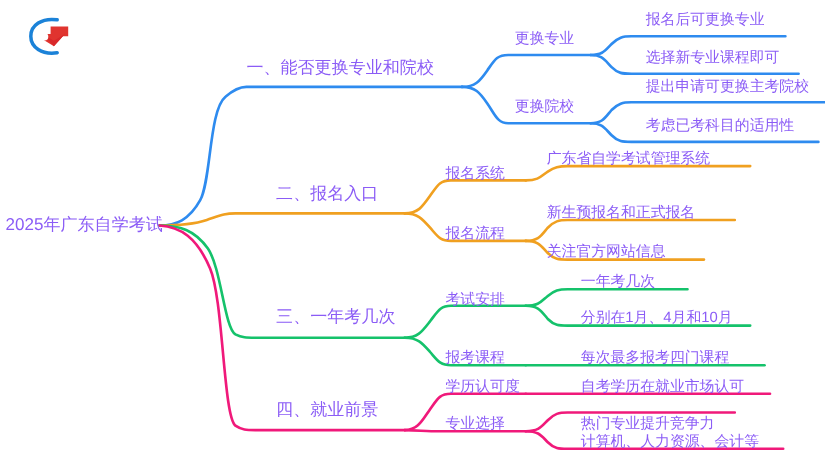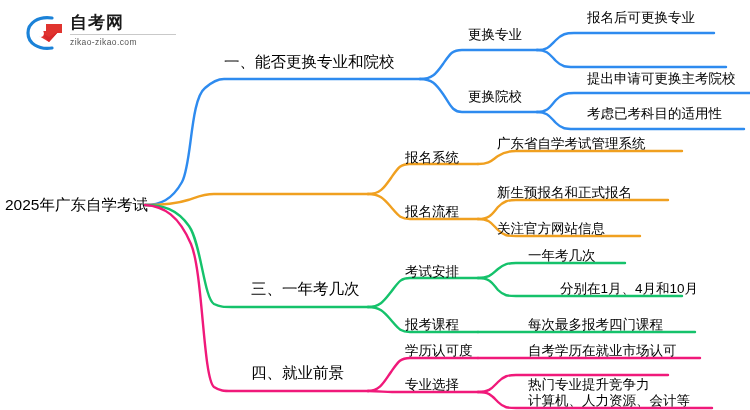--- a/index.html
+++ b/index.html
@@ -61,21 +61,21 @@
     line-height: 12px;
     white-space: nowrap;
     border-top: 1px solid #c9c9c9;
     padding-top: 1px;
     margin-top: 1px;
   }
 
   
   .node {
     position: absolute;
-    color: #000000;
+    color: #8b5cf6;
     white-space: nowrap;
     line-height: 1;
   }
   .node-root {
     font-size: 15.5px;
   }
   .node-l1 {
     font-size: 15.5px;
   }
   .node-l2 {
@@ -129,52 +129,50 @@
   </svg>
 
   <div id="logo">
     <svg id="logo-mark" viewBox="0 0 40 38" xmlns="http://www.w3.org/2000/svg">
       <path d="M26 4 C12 2 2 9 2 19 C2 29 12 36 26 34" fill="none" stroke="#1b82d8" stroke-width="3.2" stroke-linecap="round"></path>
       <path d="M20 10 L36 10 L36 19 L20 19 Z" fill="#e0342f"></path>
       <path d="M13 17 L33 17 L23 28 L13 22 Z" fill="#e0342f"></path>
       <path d="M13 17 L23 23 L33 17 L23 28 Z" fill="#d8282a"></path>
       <circle cx="14.5" cy="19.5" r="3.4" fill="#ffffff"></circle>
     </svg>
-    <div id="logo-text">
-      <div class="logo-cn">自考网</div>
-      <div class="logo-url">zikao-zikao.com</div>
-    </div>
   </div>
 
   <div class="node node-root" style="left:5px; top:197px;">2025年广东自学考试</div>
 
   <div class="node node-l1" style="left:224px; top:54px;">一、能否更换专业和院校</div>
 
   <div class="node node-l2" style="left:468px; top:28px;text-align:center;">更换专业</div>
   <div class="node node-l2" style="left:468px; top:90px;">更换院校</div>
 
   <div class="node node-l3" style="left:587px; top:11px;">报名后可更换专业</div>
+  <div class="node node-l3" style="left:587px; top:45px;">选择新专业课程即可</div>
   <div class="node node-l3" style="left:587px; top:72px;">提出申请可更换主考院校</div>
   <div class="node node-l3" style="left:587px; top:107px;">考虑已考科目的适用性</div>
 
+  <div class="node node-l1" style="left:251px; top:169px;">二、报名入口</div>
 
   <div class="node node-l2" style="left:405px; top:151px;">报名系统</div>
   <div class="node node-l2" style="left:405px; top:205px;">报名流程</div>
 
   <div class="node node-l3" style="left:497px; top:137px;">广东省自学考试管理系统</div>
   <div class="node node-l3" style="left:497px; top:186px;">新生预报名和正式报名</div>
   <div class="node node-l3" style="left:497px; top:222px;">关注官方网站信息</div>
 
   <div class="node node-l1" style="left:251px; top:281px;">三、一年考几次</div>
 
   <div class="node node-l2" style="left:405px; top:265px;">考试安排</div>
   <div class="node node-l2" style="left:405px; top:318px;text-align:right;">报考课程</div>
 
   <div class="node node-l3" style="left:528px; top:249px;">一年考几次</div>
-  <div class="node node-l3" style="left:528px; top:282px;margin-left:32px;">分别在1月、4月和10月</div>
+  <div class="node node-l3" style="left:528px; top:282px;">分别在1月、4月和10月</div>
   <div class="node node-l3" style="left:528px; top:318px;">每次最多报考四门课程</div>
 
   <div class="node node-l1" style="left:251px; top:365px;">四、就业前景</div>
 
   <div class="node node-l2" style="left:405px; top:344px;">学历认可度</div>
   <div class="node node-l2" style="left:405px; top:378px;">专业选择</div>
 
   <div class="node node-l3" style="left:528px; top:344px;">自考学历在就业市场认可</div>
   <div class="node node-l3" style="left:528px; top:378px;">热门专业提升竞争力</div>
   <div class="node node-l3" style="left:528px; top:394px;">计算机、人力资源、会计等</div>

